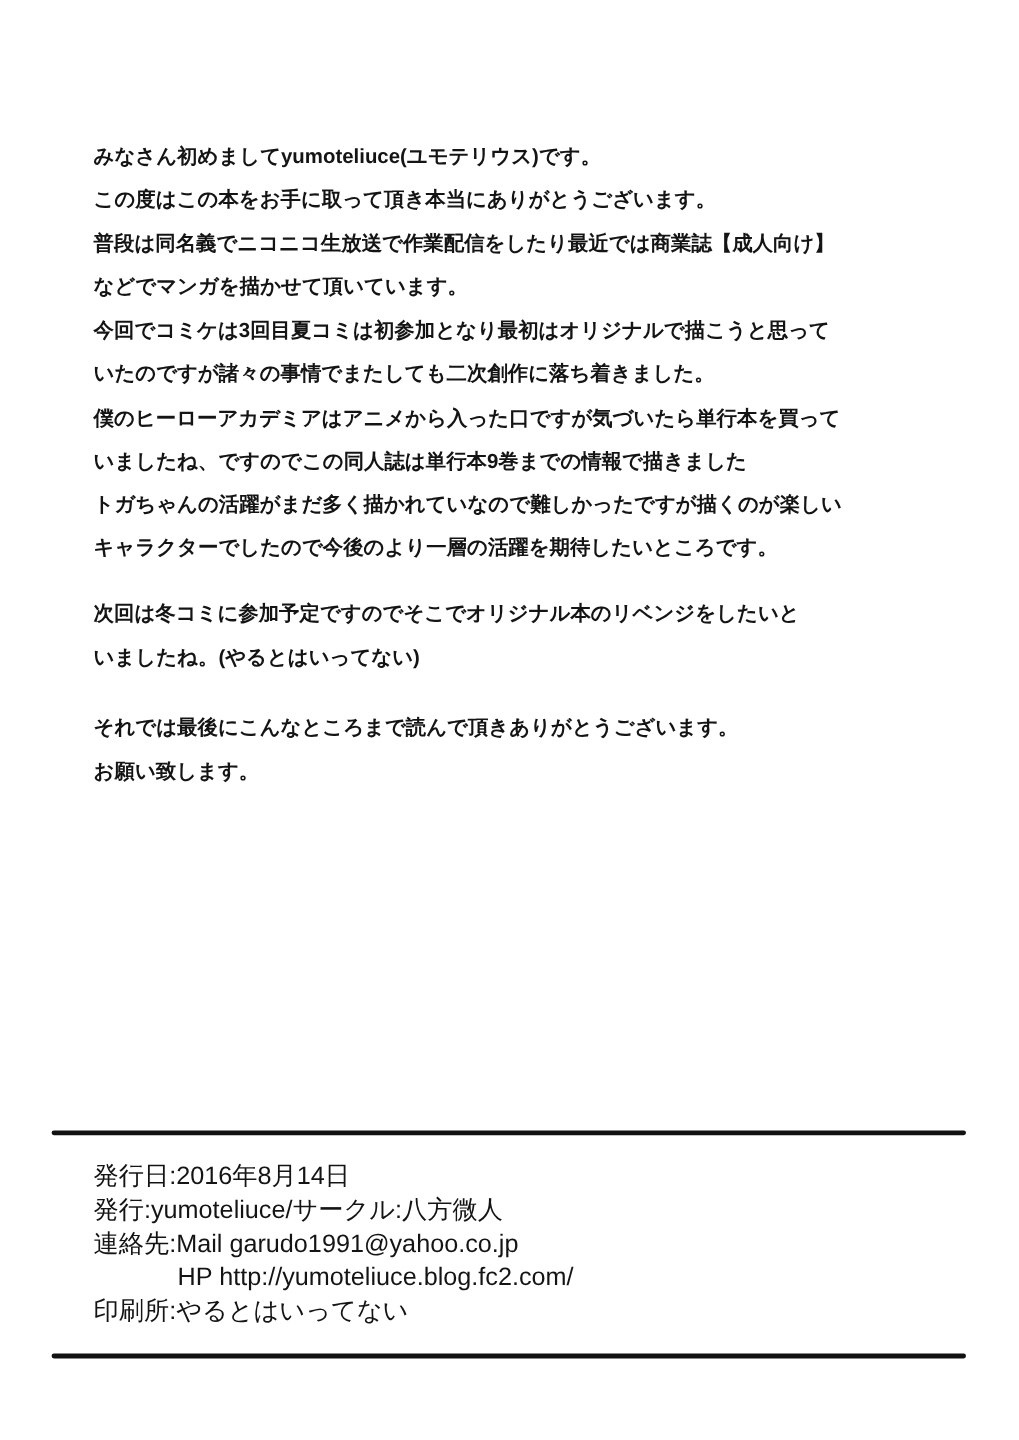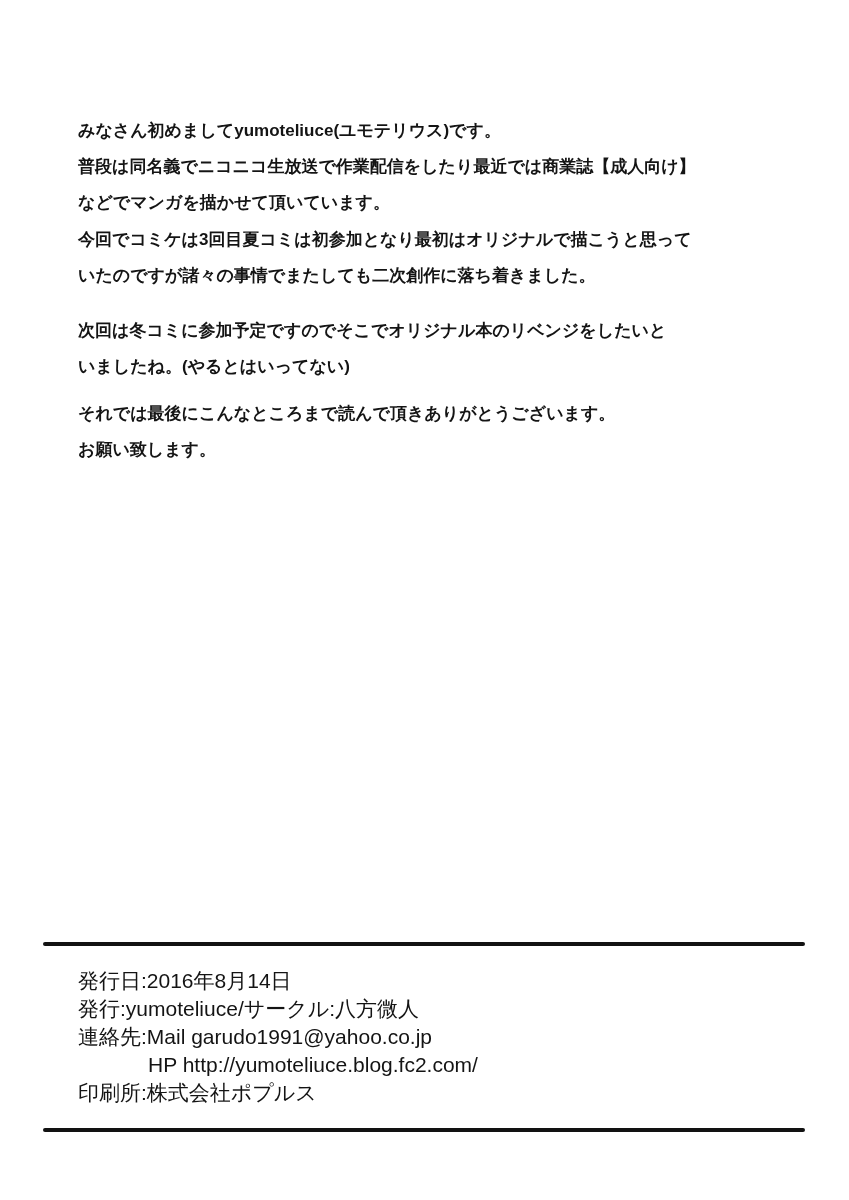--- a/index.html
+++ b/index.html
@@ -17,21 +17,21 @@
     width:740px;
     font-size:17px;
     line-height:36px;
     font-weight:600;
     letter-spacing:0;
   }
   .afterword .para { margin:0 0 0 0; }
   .afterword .para.p2 { margin-top:1px; }
   .afterword .para.p3 { margin-top:1px; }
   .afterword .para.p4 { margin-top:19px; }
-  .afterword .para.p5 { margin-top:11px; }
+  .afterword .para.p5 { margin-top:23px; }
   .line { white-space:nowrap; }
   .rule {
     position:absolute;
     left:43px;
     width:762px;
     height:4px;
     background:#121212;
     border-radius:2px;
   }
   .rule.top-rule { top:942px; }
@@ -47,42 +47,49 @@
   .colophon .line.indented { padding-left:70px; }
 </style>
 </head>
 <body>
 
 <div class="page">
 
   <div class="afterword">
     <div class="para p1">
       <div class="line">みなさん初めましてyumoteliuce(ユモテリウス)です。</div>
+      <div class="line">この度はこの本をお手に取って頂き本当にありがとうございます。</div>
       <div class="line">普段は同名義でニコニコ生放送で作業配信をしたり最近では商業誌【成人向け】</div>
       <div class="line">などでマンガを描かせて頂いています。</div>
     </div>
     <div class="para p2">
       <div class="line">今回でコミケは3回目夏コミは初参加となり最初はオリジナルで描こうと思って</div>
       <div class="line">いたのですが諸々の事情でまたしても二次創作に落ち着きました。</div>
+    </div>
+    <div class="para p3">
+      <div class="line">僕のヒーローアカデミアはアニメから入った口ですが気づいたら単行本を買って</div>
+      <div class="line">いましたね、ですのでこの同人誌は単行本9巻までの情報で描きました</div>
+      <div class="line">トガちゃんの活躍がまだ多く描かれていなので難しかったですが描くのが楽しい</div>
+      <div class="line">キャラクターでしたので今後のより一層の活躍を期待したいところです。</div>
     </div>
     <div class="para p4">
       <div class="line">次回は冬コミに参加予定ですのでそこでオリジナル本のリベンジをしたいと</div>
       <div class="line">いましたね。(やるとはいってない)</div>
     </div>
     <div class="para p5">
       <div class="line">それでは最後にこんなところまで読んで頂きありがとうございます。</div>
       <div class="line">お願い致します。</div>
     </div>
   </div>
 
   <div class="rule top-rule"></div>
 
   <div class="colophon">
     <div class="line">発行日:2016年8月14日</div>
     <div class="line">発行:yumoteliuce/サークル:八方微人</div>
     <div class="line">連絡先:Mail garudo1991@yahoo.co.jp</div>
     <div class="line indented">HP http://yumoteliuce.blog.fc2.com/</div>
-    <div class="line">印刷所:株式会社ポプルス</div>
+    <div class="line">印刷所:やるとはいってない</div>
   </div>
 
   <div class="rule bottom-rule"></div>
 
 </div>
 
 </body></html>

